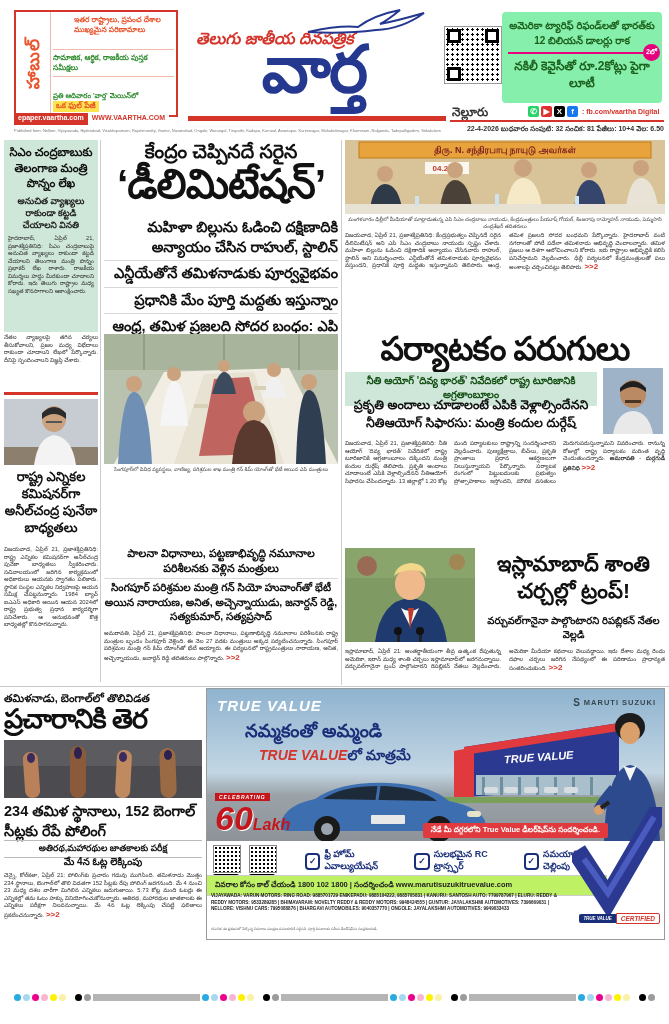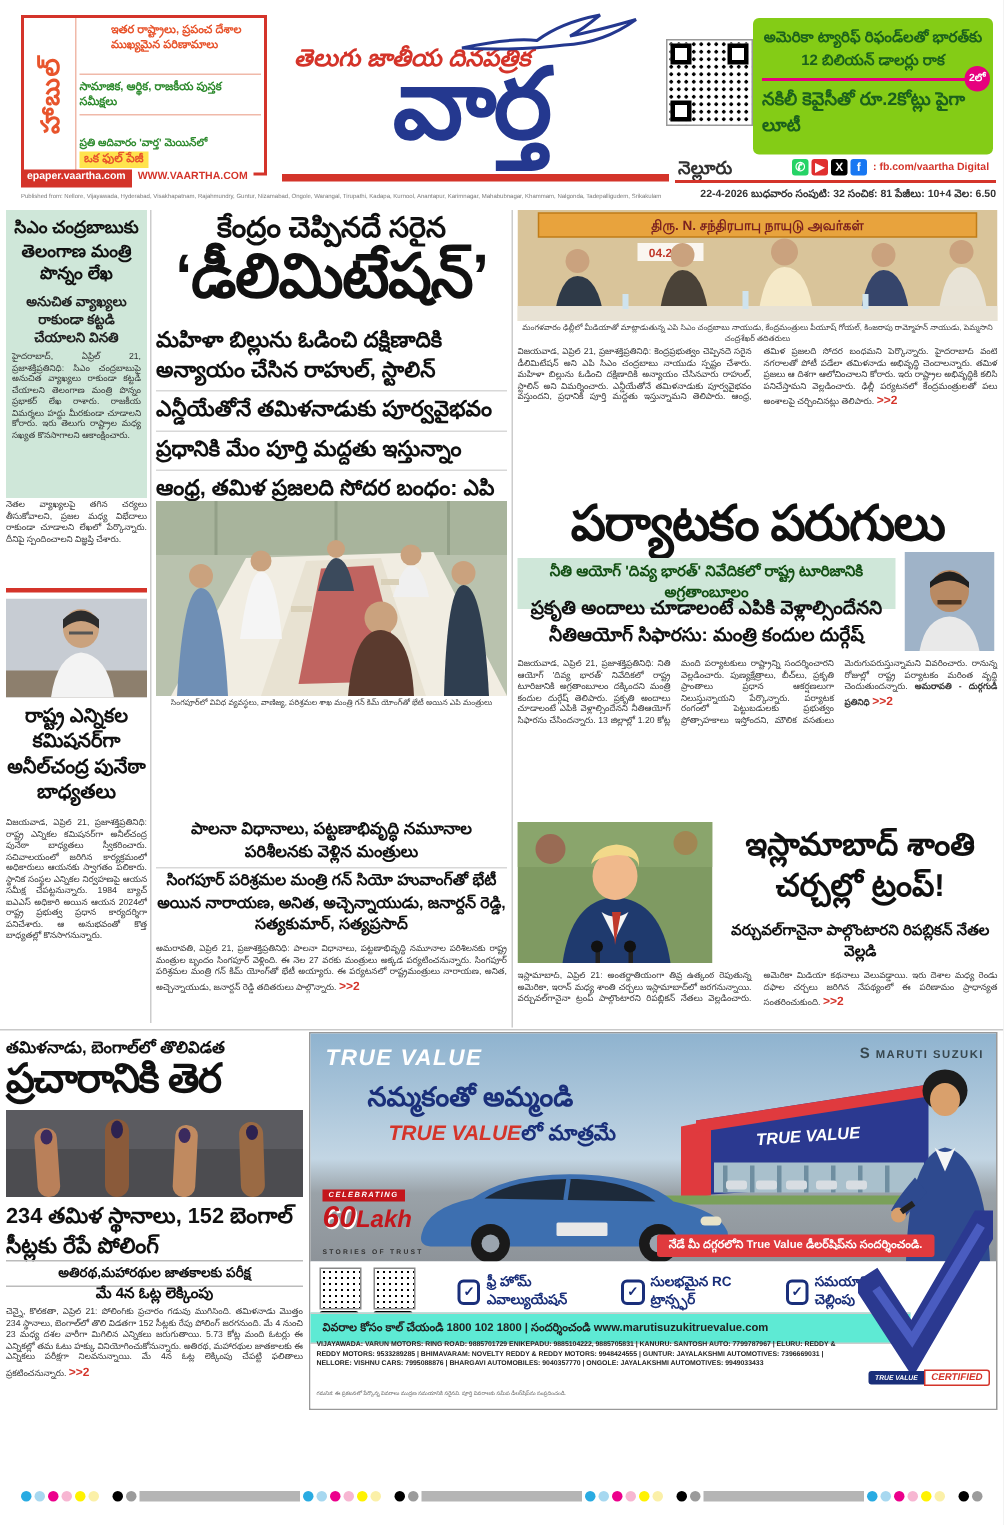--- a/index.html
+++ b/index.html
@@ -19,26 +19,26 @@
   .promo-page{display:inline-block;background:#ffe34d;color:#e8542c;font-size:8px;font-weight:bold;padding:0 3px;margin-top:1px;}
   .promo-foot{left:14px;top:113px;width:164px;height:12px;display:flex;font-weight:bold;}
   .promo-foot .a{background:#d4342a;color:#fff;font-size:7px;padding:1px 4px;}
   .promo-foot .b{background:#fff;color:#d4342a;font-size:7px;padding:1px 4px;}
   .tagline{left:196px;top:30px;font-size:16px;font-weight:bold;font-style:italic;color:#d4342a;}
   .logo{left:186px;top:30px;width:256px;font-size:66px;font-weight:900;color:#24388f;text-align:center;line-height:1.2;letter-spacing:-2px;}
   .logobar{left:188px;top:116px;width:258px;height:5px;background:#d4342a;}
   .qr{left:444px;top:26px;width:56px;height:56px;border:1px solid #999;
       background-image:radial-gradient(#000 34%,transparent 36%);background-size:5px 5px;background-color:#fff;}
   .qr .fp{position:absolute;width:14px;height:14px;border:3px solid #000;background:#fff;box-sizing:border-box;}
-  .teaser{left:502px;top:12px;width:160px;height:91px;background:#84cc16;border-radius:4px;padding:6px 6px 4px 6px;box-sizing:border-box;}
+  .teaser{left:502px;top:12px;width:160px;height:91px;background:#86efac;border-radius:4px;padding:6px 6px 4px 6px;box-sizing:border-box;}
   .teaser .t1{font-size:10px;font-weight:bold;color:#1c611c;line-height:1.5;text-align:center;}
   .teaser .sep{position:relative;height:2px;background:#e6007e;margin:4px 0 4px 0;}
   .teaser .badge{position:absolute;right:-4px;top:-8px;width:17px;height:17px;border-radius:50%;background:#e6007e;color:#fff;
                  font-size:7px;font-weight:bold;display:flex;align-items:center;justify-content:center;}
-  .teaser .t2{font-size:12px;font-weight:bold;color:#1c611c;line-height:1.4;text-align:left;}
+  .teaser .t2{font-size:12px;font-weight:bold;color:#1c611c;line-height:1.4;text-align:center;}
   .edition{left:452px;top:105px;font-size:12px;font-weight:bold;color:#333;}
   .social{left:528px;top:106px;display:flex;align-items:center;gap:2px;}
   .sic{width:11px;height:11px;border-radius:2px;color:#fff;font-size:8px;font-weight:bold;display:flex;align-items:center;justify-content:center;}
   .social .txt{font-size:7px;font-weight:bold;color:#d4342a;margin-left:2px;}
   .redline2{left:450px;top:120px;width:214px;height:2px;background:#d4342a;}
   .publine{left:14px;top:128px;width:430px;font-size:4px;color:#777;}
   .dateline{left:430px;top:125px;width:234px;font-size:7px;font-weight:bold;color:#333;text-align:right;}
   
   .vr{width:1px;background:#ccc;}
   
@@ -48,21 +48,21 @@
   .tiny{font-size:5.8px;line-height:1.3;color:#333;}
   .lbody{left:4px;top:334px;width:94px;height:56px;overflow:hidden;}
   .reddiv{left:4px;top:392px;width:94px;height:3px;background:#d4342a;}
   .ecphoto{left:4px;top:399px;width:94px;height:66px;}
   .echead{left:4px;top:469px;width:94px;font-size:13px;font-weight:bold;text-align:center;line-height:1.3;}
   .ecbody{left:4px;top:546px;width:94px;height:132px;overflow:hidden;}
   
   .kicker{left:104px;top:141px;width:234px;font-size:19px;font-weight:bold;text-align:center;}
   .bighead{left:104px;top:161px;width:234px;font-size:41px;font-weight:900;text-align:center;letter-spacing:-1px;}
   .subheads{left:104px;top:215px;width:234px;}
-  .sh{font-size:14.5px;font-weight:bold;text-align:left;line-height:1.35;padding:3px 0;border-bottom:1px solid #d8d8d8;}
+  .sh{font-size:14.5px;font-weight:bold;text-align:right;line-height:1.35;padding:3px 0;border-bottom:1px solid #d8d8d8;}
   .sh:last-child{border-bottom:none;}
   .meetphoto{left:104px;top:334px;width:234px;height:130px;}
   .caption{font-size:5.2px;color:#444;text-align:center;line-height:1.3;}
   .meetcap{left:104px;top:466px;width:234px;}
   .sghead{left:104px;top:478px;width:234px;font-size:26px;font-weight:900;text-align:center;line-height:1.25;}
   .sgsub1{left:104px;top:546px;width:234px;font-size:11px;font-weight:bold;text-align:center;line-height:1.35;border-bottom:1px solid #d8d8d8;padding-bottom:2px;}
   .sgsub2{left:104px;top:580px;width:234px;font-size:10.5px;font-weight:bold;text-align:center;line-height:1.4;}
   .sgbody{left:104px;top:630px;width:234px;height:54px;overflow:hidden;}
   .cont{color:#d4342a;font-weight:bold;font-size:8px;}
   
@@ -93,36 +93,36 @@
          background:linear-gradient(180deg,#8fb3cf 0%,#c3d6e4 55%,#9aa2a8 70%,#8d9399 100%);}
   .tvlogo{position:absolute;left:10px;top:8px;color:#fff;font-size:15px;font-weight:900;font-style:italic;letter-spacing:1px;}
   .maruti{position:absolute;right:8px;top:8px;color:#37474f;font-size:7.5px;font-weight:bold;letter-spacing:1px;display:flex;align-items:center;gap:3px;}
   .msuz{color:#37474f;font-size:10px;font-weight:900;}
   .adh1{position:absolute;left:38px;top:32px;color:#1a2f7a;font-size:18px;font-weight:900;}
   .adh2{position:absolute;left:52px;top:58px;font-size:14px;font-weight:900;}
   .adh2 .tv{color:#d4342a;font-style:italic;}
   .adh2 .rest{color:#1a2f7a;}
   .badge60{position:absolute;left:8px;top:96px;width:92px;}
   .b60-cel{display:inline-block;background:#c4161c;color:#fff;font-size:5px;font-weight:bold;font-style:italic;padding:1px 4px;letter-spacing:1px;}
-  .b60-num{font-size:20px;font-weight:900;font-style:italic;color:#c4161c;line-height:0.9;text-shadow:1px 1px 0 #fff;}
+  .b60-num{font-size:34px;font-weight:900;font-style:italic;color:#c4161c;line-height:0.9;text-shadow:1px 1px 0 #fff;}
   .b60-lakh{font-size:16px;font-weight:900;font-style:italic;color:#c4161c;}
   .b60-tag{font-size:4.5px;font-weight:bold;color:#333;letter-spacing:1.5px;}
-  .redstrip{position:absolute;right:41px;top:134px;background:#e03a3e;color:#fff;font-size:7.5px;font-weight:bold;padding:2px 8px;border-radius:2px;}
+  .redstrip{position:absolute;right:56px;top:134px;background:#e03a3e;color:#fff;font-size:7.5px;font-weight:bold;padding:2px 8px;border-radius:2px;}
   .adlower{position:absolute;left:0;top:152px;width:457px;height:98px;background:#fff;}
   .qrgroup{position:absolute;left:6px;top:4px;width:86px;}
   .miniqr{display:inline-block;width:26px;height:26px;border:1px solid #888;margin-right:4px;vertical-align:top;
           background-image:radial-gradient(#000 35%,transparent 37%);background-size:4px 4px;background-color:#fff;}
   .storebadge{display:block;width:26px;background:#000;color:#fff;font-size:3.5px;text-align:center;border-radius:2px;margin-top:1px;padding:1px 0;}
   .qrcap{font-size:4.2px;color:#444;margin-top:2px;line-height:1.3;}
   .features{position:absolute;left:98px;top:8px;width:300px;display:flex;gap:14px;}
   .feature{display:flex;align-items:center;gap:4px;}
   .chk{width:13px;height:13px;border:2px solid #1a2f7a;border-radius:4px;color:#1a2f7a;font-size:9px;font-weight:900;
        display:flex;align-items:center;justify-content:center;background:#fff;}
   .feature .fl{font-size:9px;font-weight:bold;color:#1a2f7a;}
-  .contact{position:absolute;left:0px;top:34px;width:400px;background:#5eead4;font-size:7.5px;font-weight:bold;color:#222;padding:4px 8px;box-sizing:border-box;border-top:1px solid #ccc;border-bottom:1px solid #ccc;}
+  .contact{position:absolute;left:0px;top:34px;width:400px;background:#bef264;font-size:7.5px;font-weight:bold;color:#222;padding:4px 8px;box-sizing:border-box;border-top:1px solid #ccc;border-bottom:1px solid #ccc;}
   .bigv{position:absolute;right:2px;top:-34px;width:90px;height:110px;}
   .certbadge{position:absolute;right:4px;top:72px;display:flex;align-items:center;}
   .certbadge .n{background:#1a2f7a;color:#fff;font-size:4.5px;font-style:italic;font-weight:bold;padding:2px 4px;border-radius:2px 0 0 2px;}
   .certbadge .r{background:#fff;border:1px solid #d4342a;color:#d4342a;font-size:6.5px;font-weight:900;font-style:italic;padding:1px 4px;border-radius:0 2px 2px 0;}
   .dealers{position:absolute;left:4px;top:52px;width:360px;font-size:4.6px;font-weight:bold;color:#222;line-height:1.45;}
   .disclaimer{position:absolute;left:4px;top:86px;width:440px;font-size:3.6px;color:#666;}
   
   .regbar{left:14px;top:992px;width:641px;height:10px;display:flex;align-items:center;gap:2px;}
   .dot{width:7px;height:7px;border-radius:50%;flex:none;}
   .d-c{background:#29abe2}.d-lc{background:#a7d8f0}.d-m{background:#ec008c}.d-p{background:#f7b6d2}

